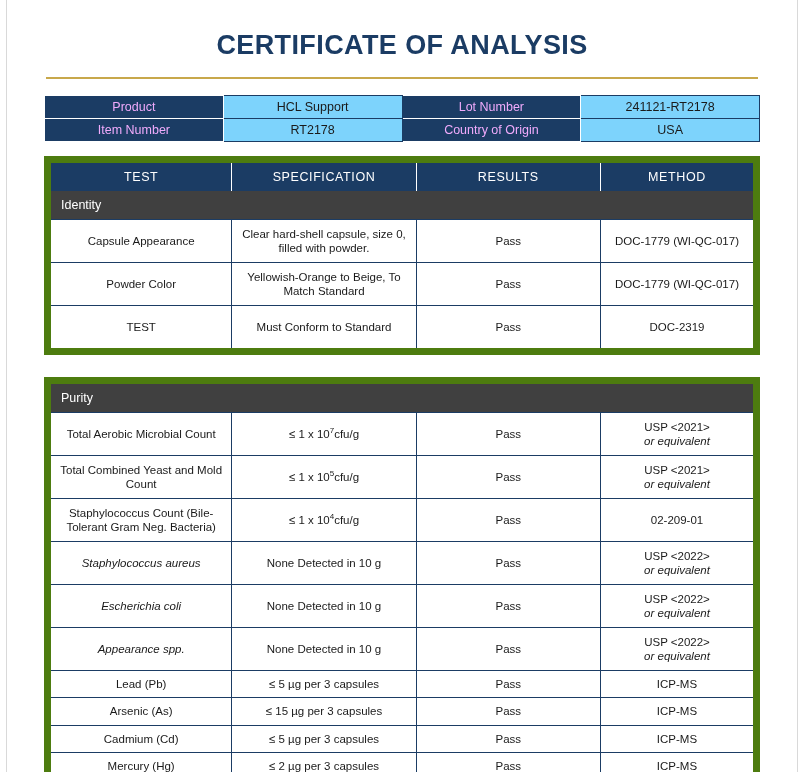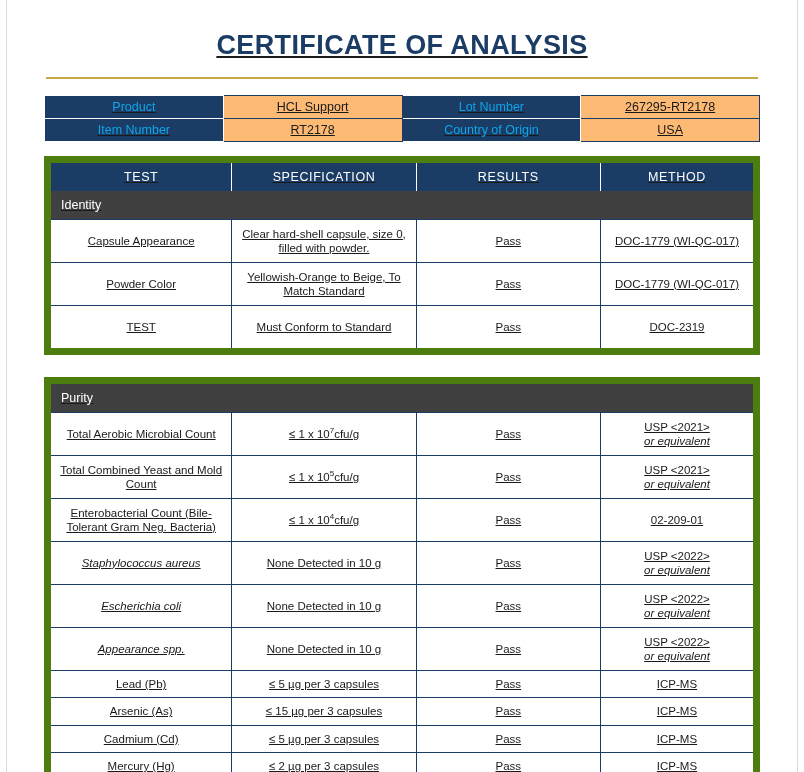--- a/index.html
+++ b/index.html
@@ -13,21 +13,20 @@
     font-family: "Liberation Sans", sans-serif;
     color: #1a1a1a;
     overflow: hidden;
   }
   .page {
     position: relative;
     width: 804px;
     height: 772px;
     box-sizing: border-box;
     padding: 0 44px;
-    text-decoration: underline;
   }
   
   .page:before, .page:after {
     content: "";
     position: absolute;
     top: 0;
     bottom: 0;
     width: 1px;
     background: #d9d9d9;
   }
@@ -58,25 +57,25 @@
   
   .info-table td {
     height: 20px;
     font-size: 12.5px;
     text-align: center;
     vertical-align: middle;
     border: 1px solid #ffffff;
   }
   .info-table td.lbl {
     background: #1b3c64;
-    color: #0ea5e9;
+    color: #f0abfc;
     border: 1px solid #ffffff;
   }
   .info-table td.val {
-    background: #fdba74;
+    background: #7dd3fc;
     color: #1a1a1a;
     border: 1px solid #1b3c64;
   }
 
   .spacer-14 { height: 14px; }
   .spacer-22 { height: 22px; }
 
   
   .res-table {
     border: 7px solid #4d7c0f;
@@ -128,21 +127,21 @@
       <col style="width:25%">
         <col style="width:25%">
         <col style="width:25%">
         <col style="width:25%">
     </colgroup>
     <tbody>
       <tr>
         <td class="lbl">Product</td>
         <td class="val">HCL Support</td>
         <td class="lbl">Lot Number</td>
-        <td class="val">267295-RT2178</td>
+        <td class="val">241121-RT2178</td>
       </tr>
       <tr>
         <td class="lbl">Item Number</td>
         <td class="val">RT2178</td>
         <td class="lbl">Country of Origin</td>
         <td class="val">USA</td>
       </tr>
     </tbody>
   </table>
 
@@ -217,21 +216,21 @@
         <td class="cell tall two-line">Total Combined Yeast and Mold Count</td>
         <td class="cell tall"><span>≤ 1 x 10</span><sup>5</sup><span>cfu/g</span></td>
         <td class="cell tall">Pass</td>
         <td class="cell tall">
             <div>USP &lt;2021&gt;</div>
             <div class="ital">or equivalent</div>
           </td>
       </tr>
 
       <tr>
-        <td class="cell tall two-line">Enterobacterial Count (Bile-Tolerant Gram Neg. Bacteria)</td>
+        <td class="cell tall two-line">Staphylococcus Count (Bile-Tolerant Gram Neg. Bacteria)</td>
         <td class="cell tall"><span>≤ 1 x 10</span><sup>4</sup><span>cfu/g</span></td>
         <td class="cell tall">Pass</td>
         <td class="cell tall">02-209-01</td>
       </tr>
 
       <tr>
         <td class="cell tall ital">Staphylococcus aureus</td>
         <td class="cell tall">None Detected in 10 g</td>
         <td class="cell tall">Pass</td>
         <td class="cell tall">

